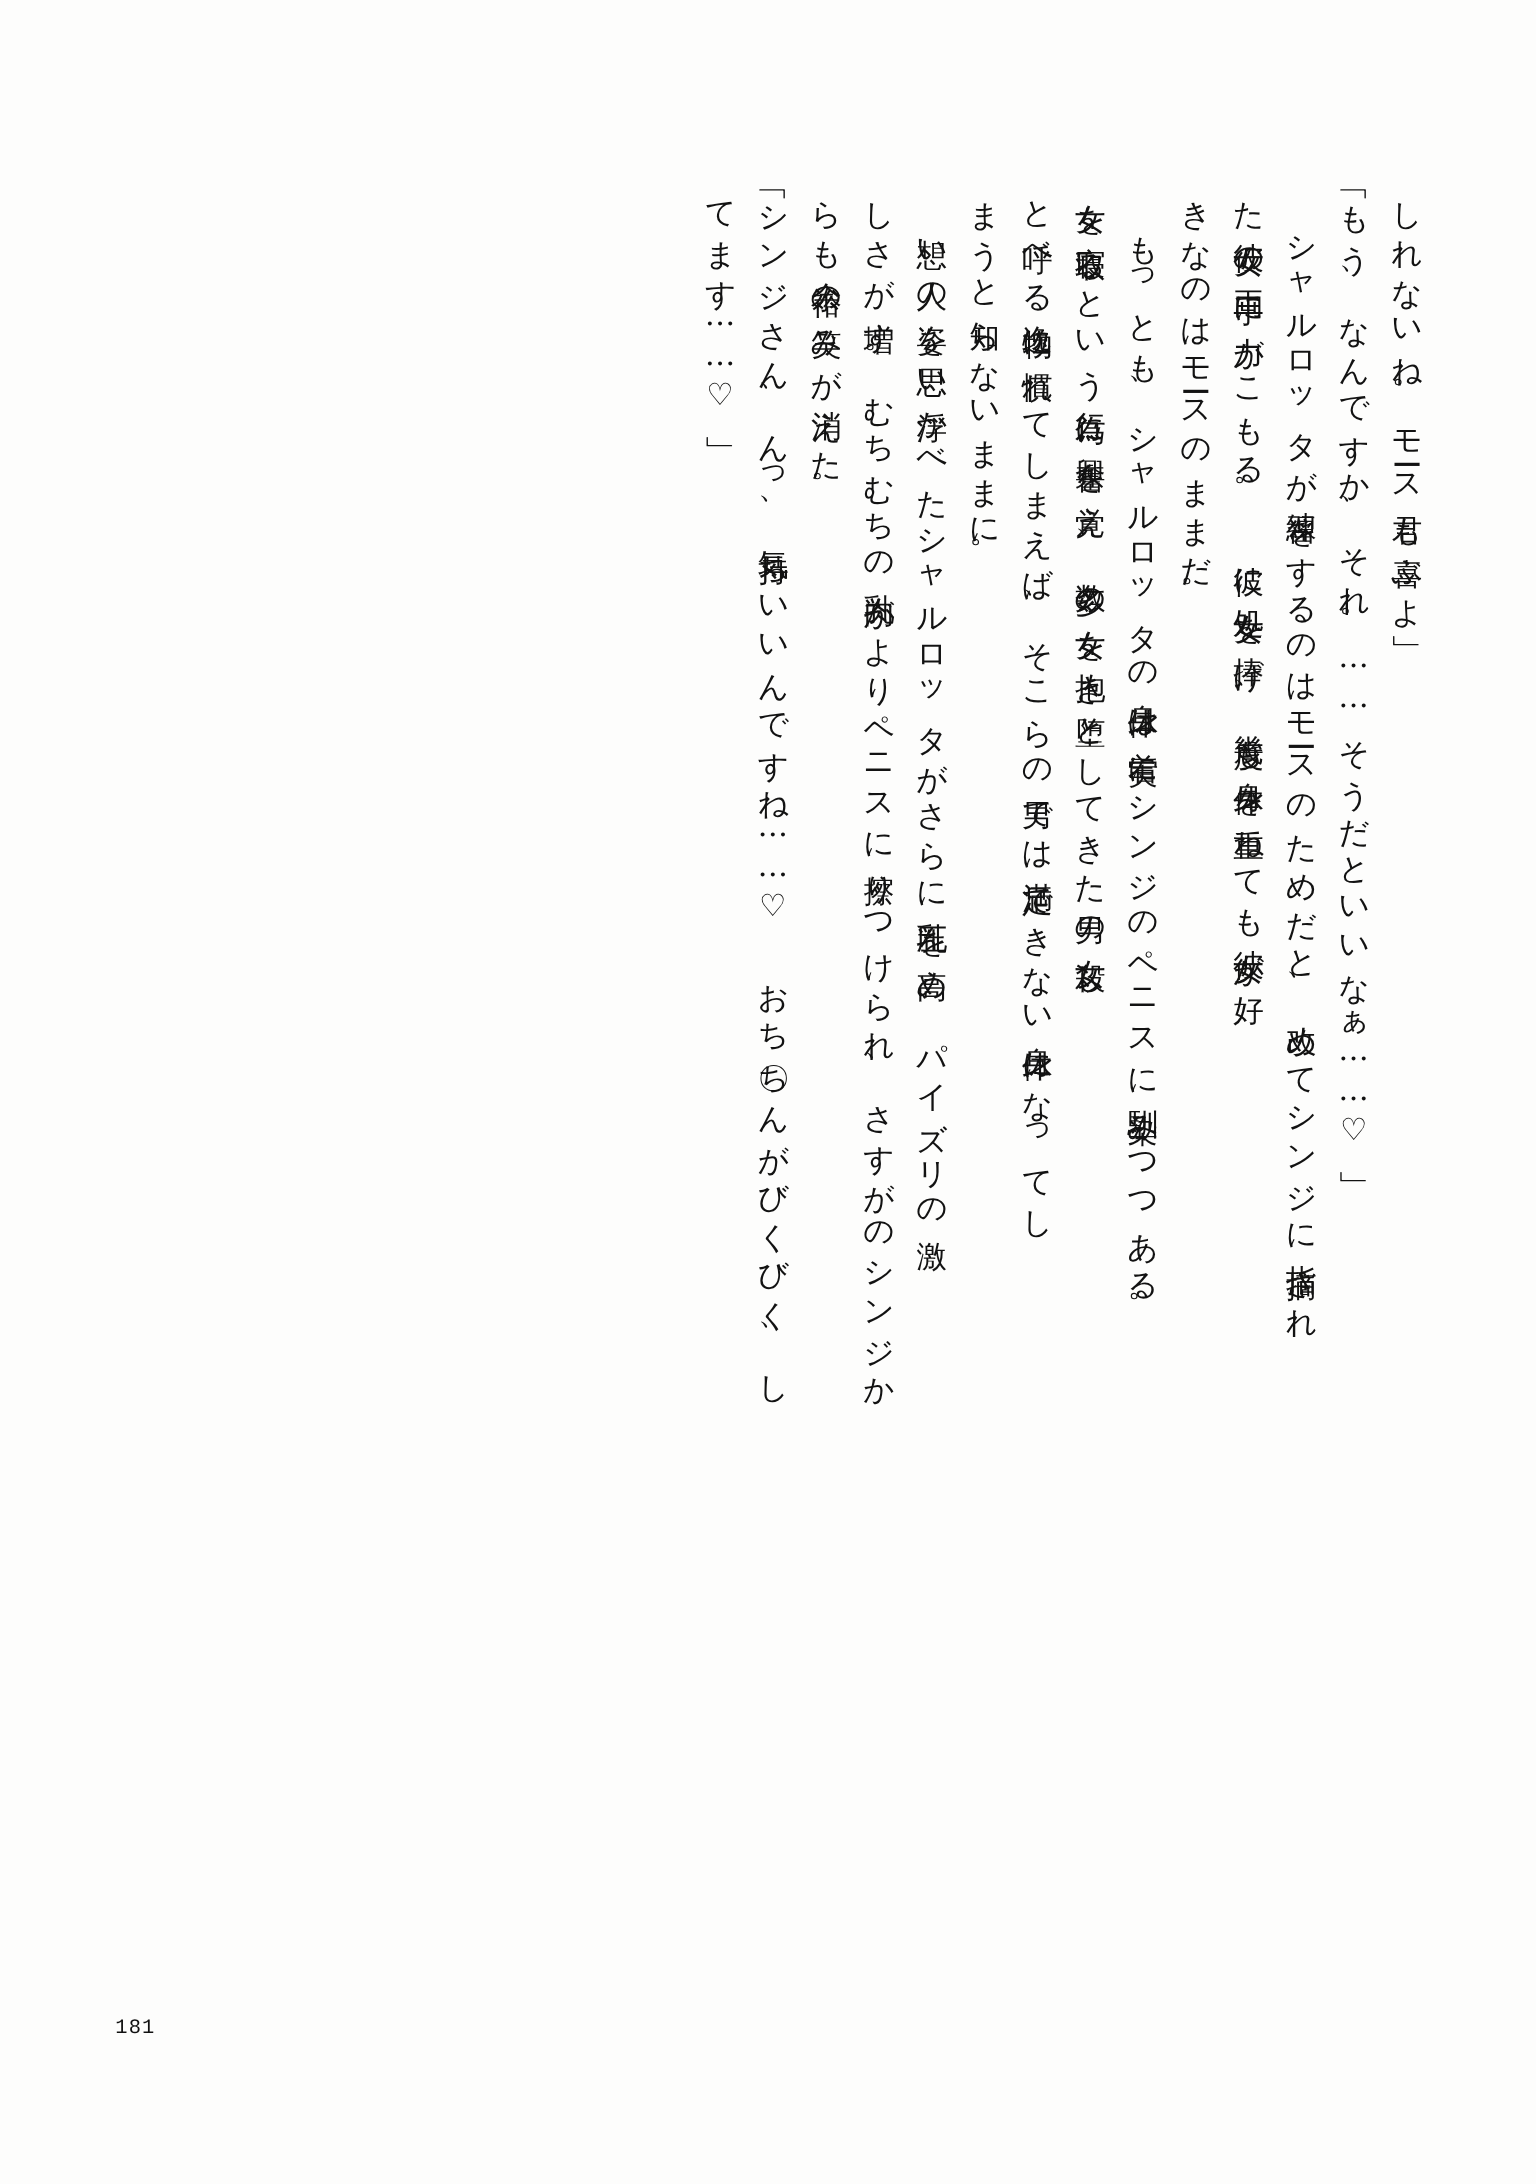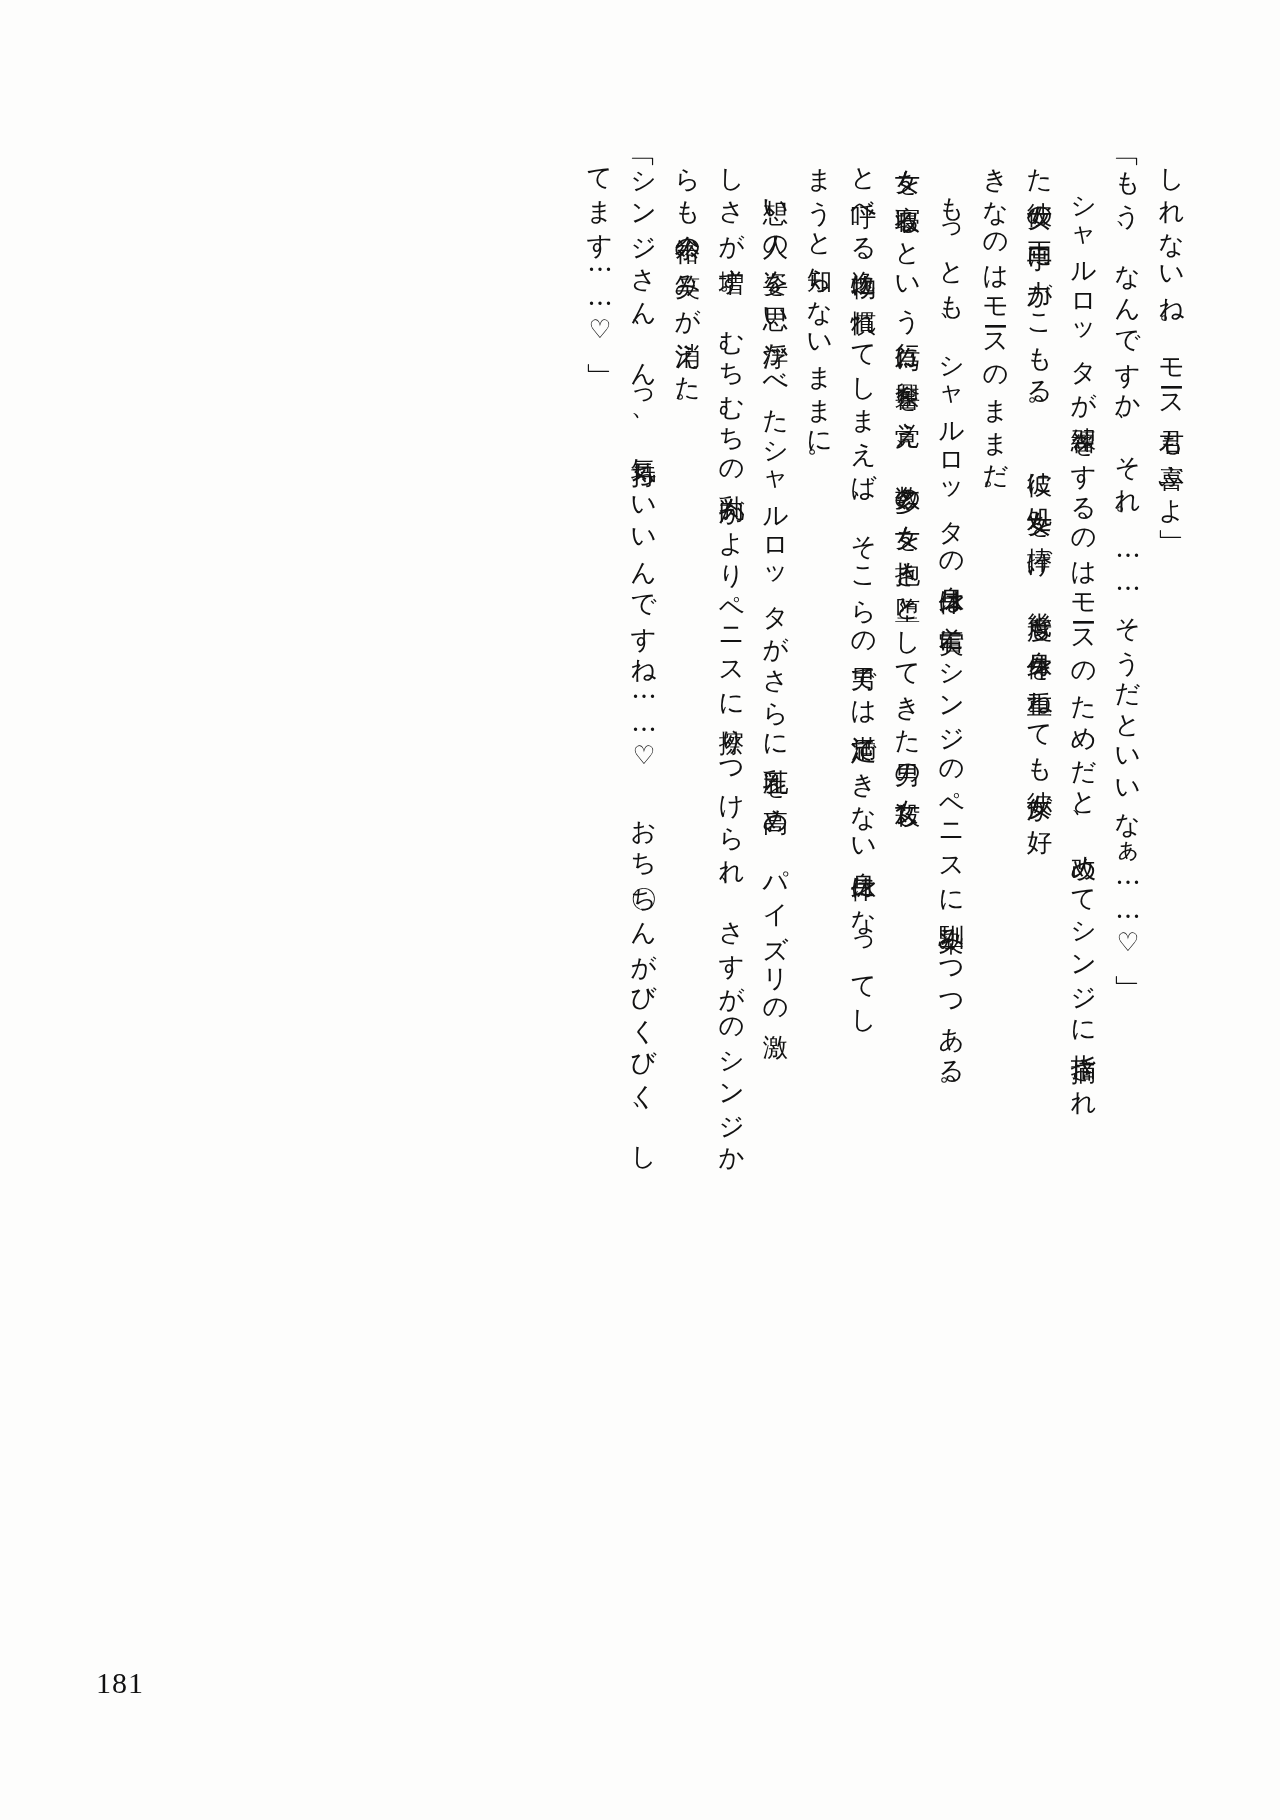--- a/index.html
+++ b/index.html
@@ -47,24 +47,24 @@
     flex: 0 0 44px;
     white-space: pre;
     color: #121212;
     font-family: "DejaVu Serif", "Liberation Serif", serif;
   }
 
   .page-number {
     position: absolute;
     left: 96px;
     bottom: 120px;
-    font-size: 30px;
+    font-size: 17px;
     letter-spacing: 1px;
     color: #111;
-    font-family: Liberation Serif, serif;
+    font-family: Liberation Mono, monospace;
   }
 
   .paper-edge {
     position: absolute;
     inset: 0;
     pointer-events: none;
     box-shadow: inset 0 0 0 0 rgba(0,0,0,0);
   }
 </style>
 </head>

